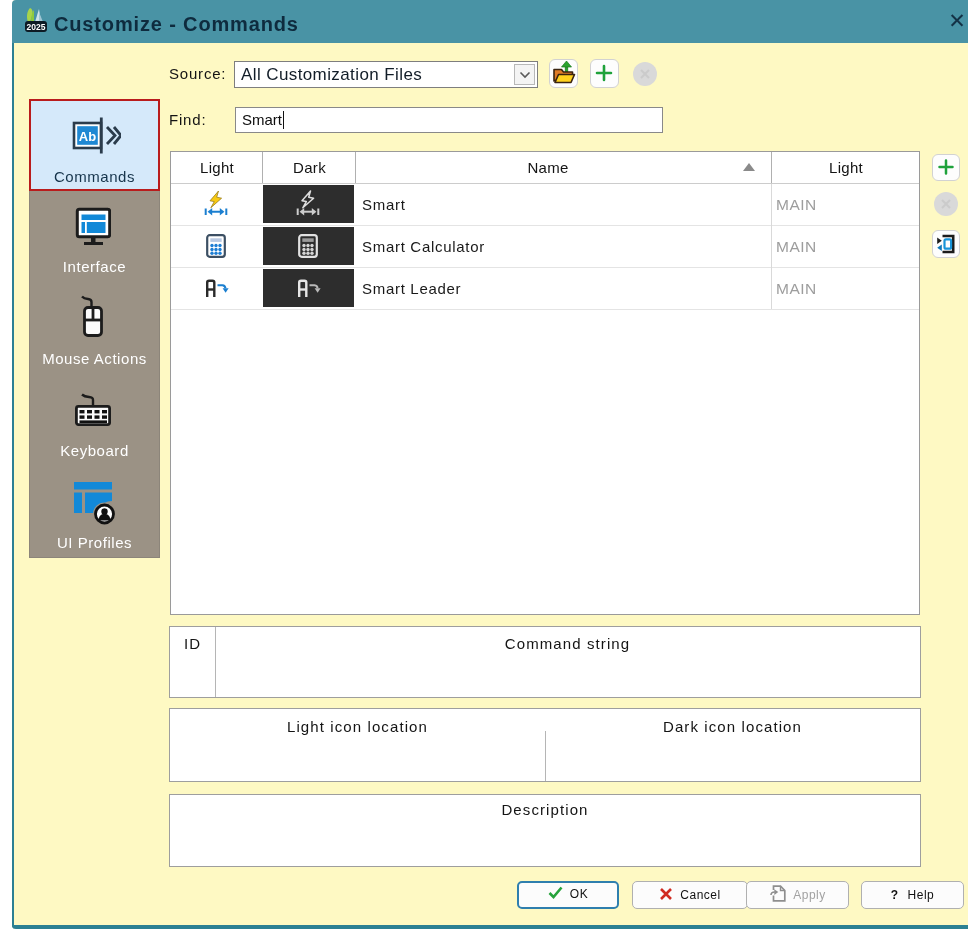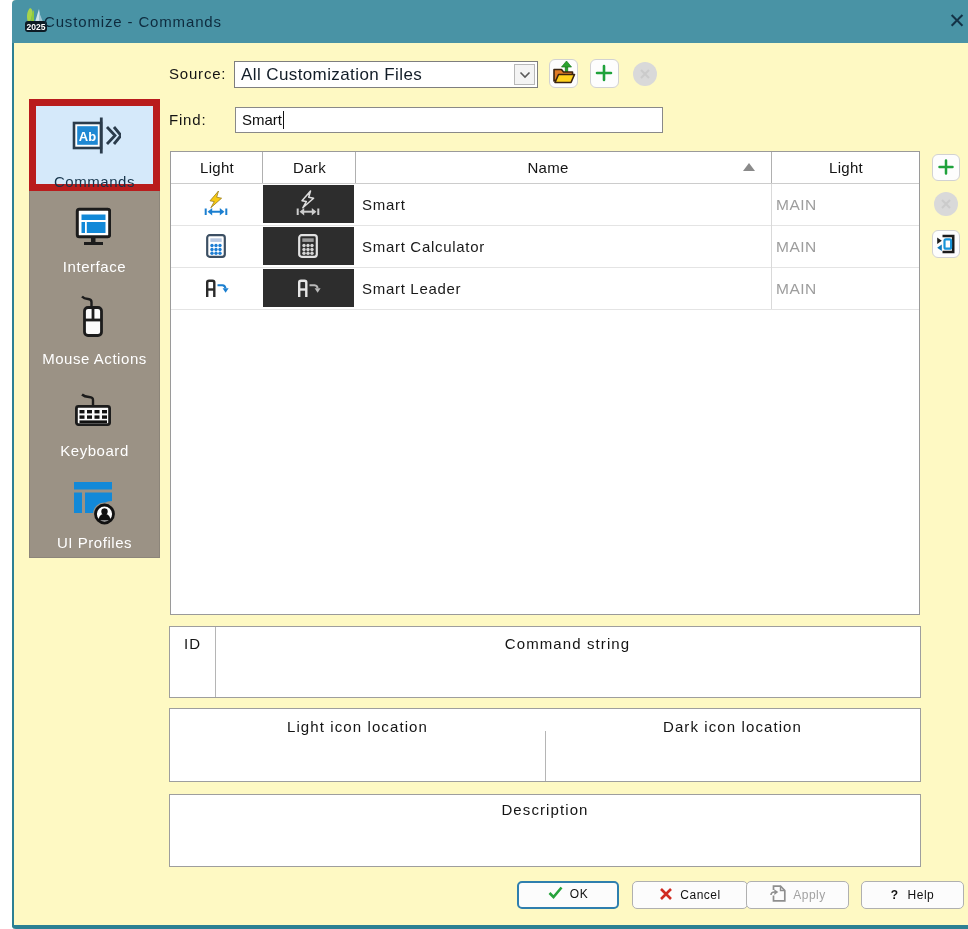--- a/index.html
+++ b/index.html
@@ -3,32 +3,32 @@
 <meta charset="utf-8">
 <style>
   html,body{margin:0;padding:0;background:#ffffff;}
   *{box-sizing:border-box;}
   body{font-family:"Liberation Sans", sans-serif; width:968px; height:929px; position:relative; overflow:hidden;}
   .abs{position:absolute;}
   .dialog{position:absolute; left:0; top:0; width:966px; height:929px;
     background:#fef9c3; border-radius:4px; overflow:hidden;margin-left:12px;}
   .edge{position:absolute; background:#2c8093; z-index:50;}
   .titlebar{position:absolute; left:0; top:0; width:966px; height:43px; background:#4993a5;}
-  .title-text{position:absolute; left:32px; top:13px; font-size:15px; letter-spacing:0.85px; color:#0e2b3e; font-weight:400;}
+  .title-text{position:absolute; left:42px; top:13px; font-size:20px; letter-spacing:0.85px; color:#0e2b3e; font-weight:700;}
   .close-x{position:absolute; left:931px; top:7px; width:28px; height:28px; color:#143246; font-size:21px; font-weight:500; text-align:center; line-height:28px;}
   .lbl{font-size:15px; color:#141414; letter-spacing:0.8px;}
   .combo{position:absolute; left:222px; top:61px; width:304px; height:27px; background:#ffffff; border:1px solid #7e7e7e;}
   .combo-text{position:absolute; left:6px; top:3px; font-size:17px; letter-spacing:0.4px; color:#121d28;}
   .combo-arrow{position:absolute; right:2px; top:2px; width:21px; height:21px; background:#f4f4f4; border:1px solid #b8b8b8; text-align:center;}
   .toolbtn{position:absolute; width:29px; height:29px; background:#fdfdfd; border:1px solid #d2d2d2; border-radius:6px;}
   .input{position:absolute; left:223px; top:107px; width:428px; height:26px; background:#ffffff; border:1px solid #898989;}
   .sidebar{position:absolute; left:17px; top:99px; width:131px; height:459px; background:#9b9285; border:1px solid #8c857a;}
   .sideitem{position:absolute; left:0; width:129px; height:92px; text-align:center;}
   .sideitem .slabel{position:absolute; width:100%; text-align:center; font-size:15px; letter-spacing:0.55px; color:#ffffff; top:67px;}
-  .sel{background:#d5e9fa; border:7px solid #b91c1c;}
+  .sel{background:#d5e9fa; border:2px solid #b91c1c;}
   .sel .slabel{color:#16344b;}
   .table{position:absolute; left:158px; top:151px; width:750px; height:464px; background:#ffffff; border:1px solid #9a9a9a;}
   .hsep{position:absolute; top:0; width:1px; height:31px; background:#b0b0b0;}
   .hdr{position:absolute; top:7px; font-size:15px; letter-spacing:0.3px; color:#141414; text-align:center;}
   .rowline{position:absolute; left:0; width:748px; height:1px; background:#e4e4e4;}
   .vline{position:absolute; width:1px; background:#d9d9d9;}
   .darkcell{position:absolute; left:92px; width:91px; background:#2d2d2d;}
   .nametxt{position:absolute; left:191px; font-size:15px; letter-spacing:0.7px; color:#191919;}
   .maintxt{position:absolute; left:605px; font-size:15.5px; letter-spacing:0.5px; color:#9d9d9d;}
   .box{position:absolute; left:157px; width:752px; background:#ffffff; border:1px solid #9e9e9e;}

